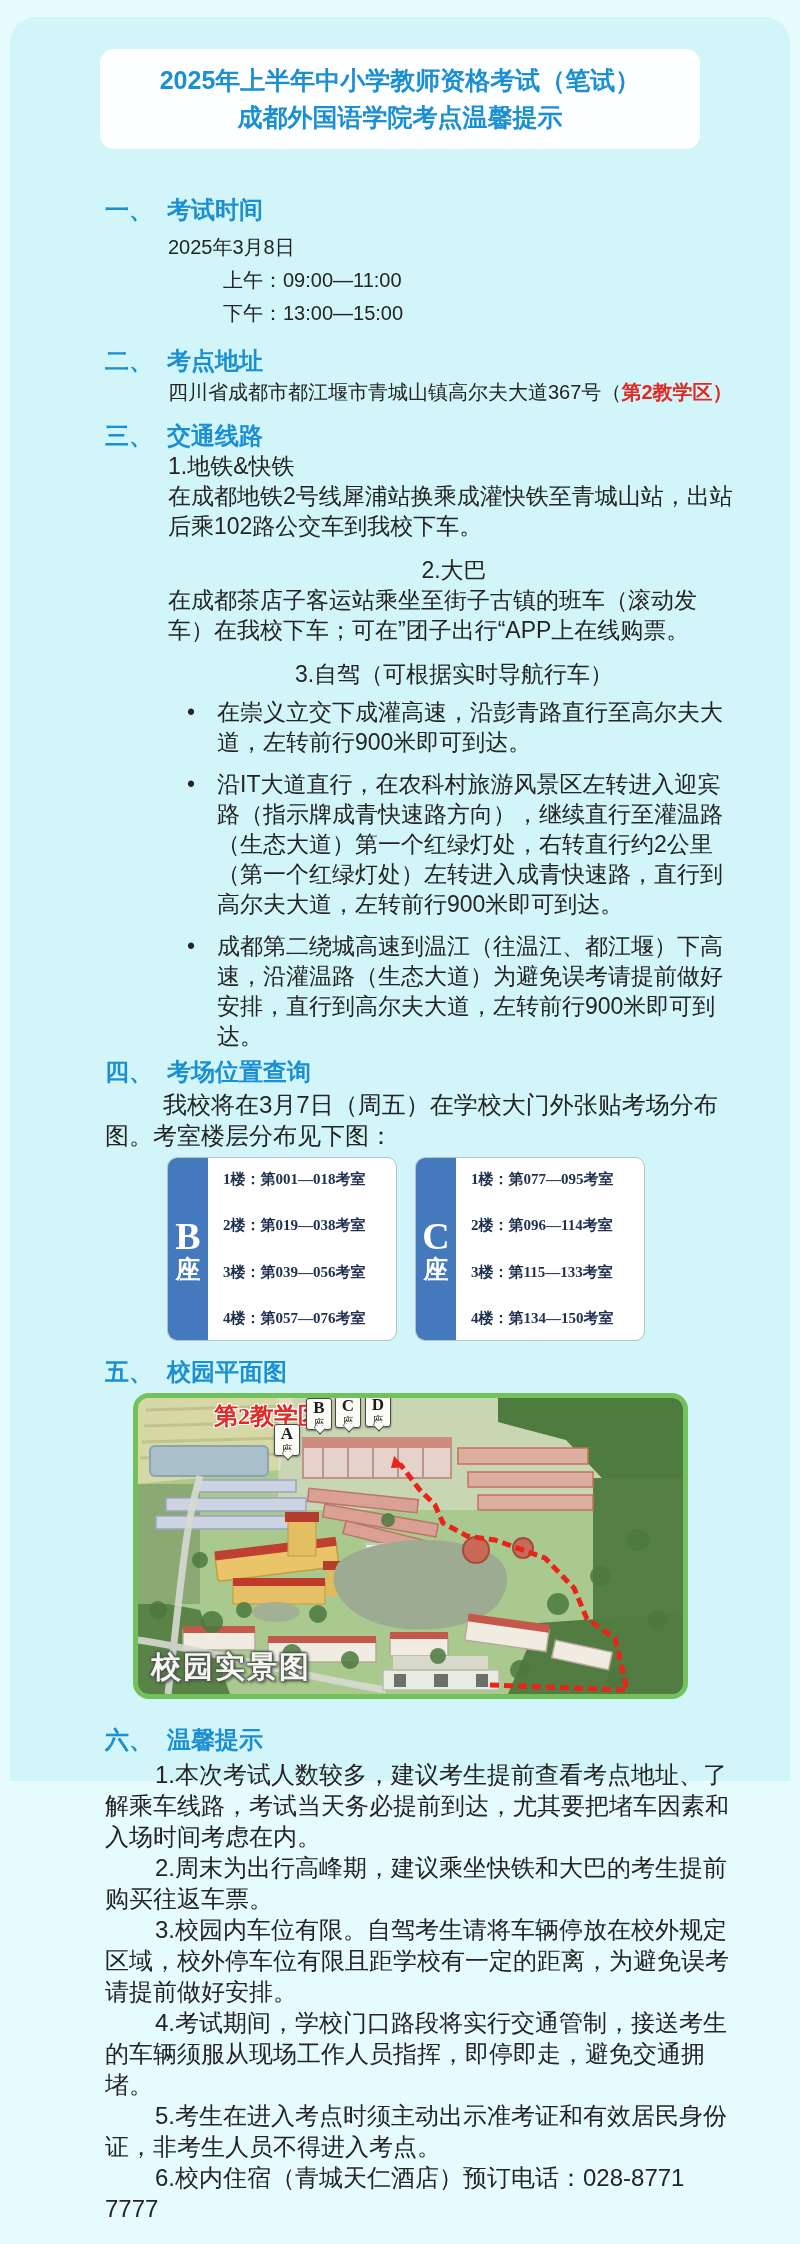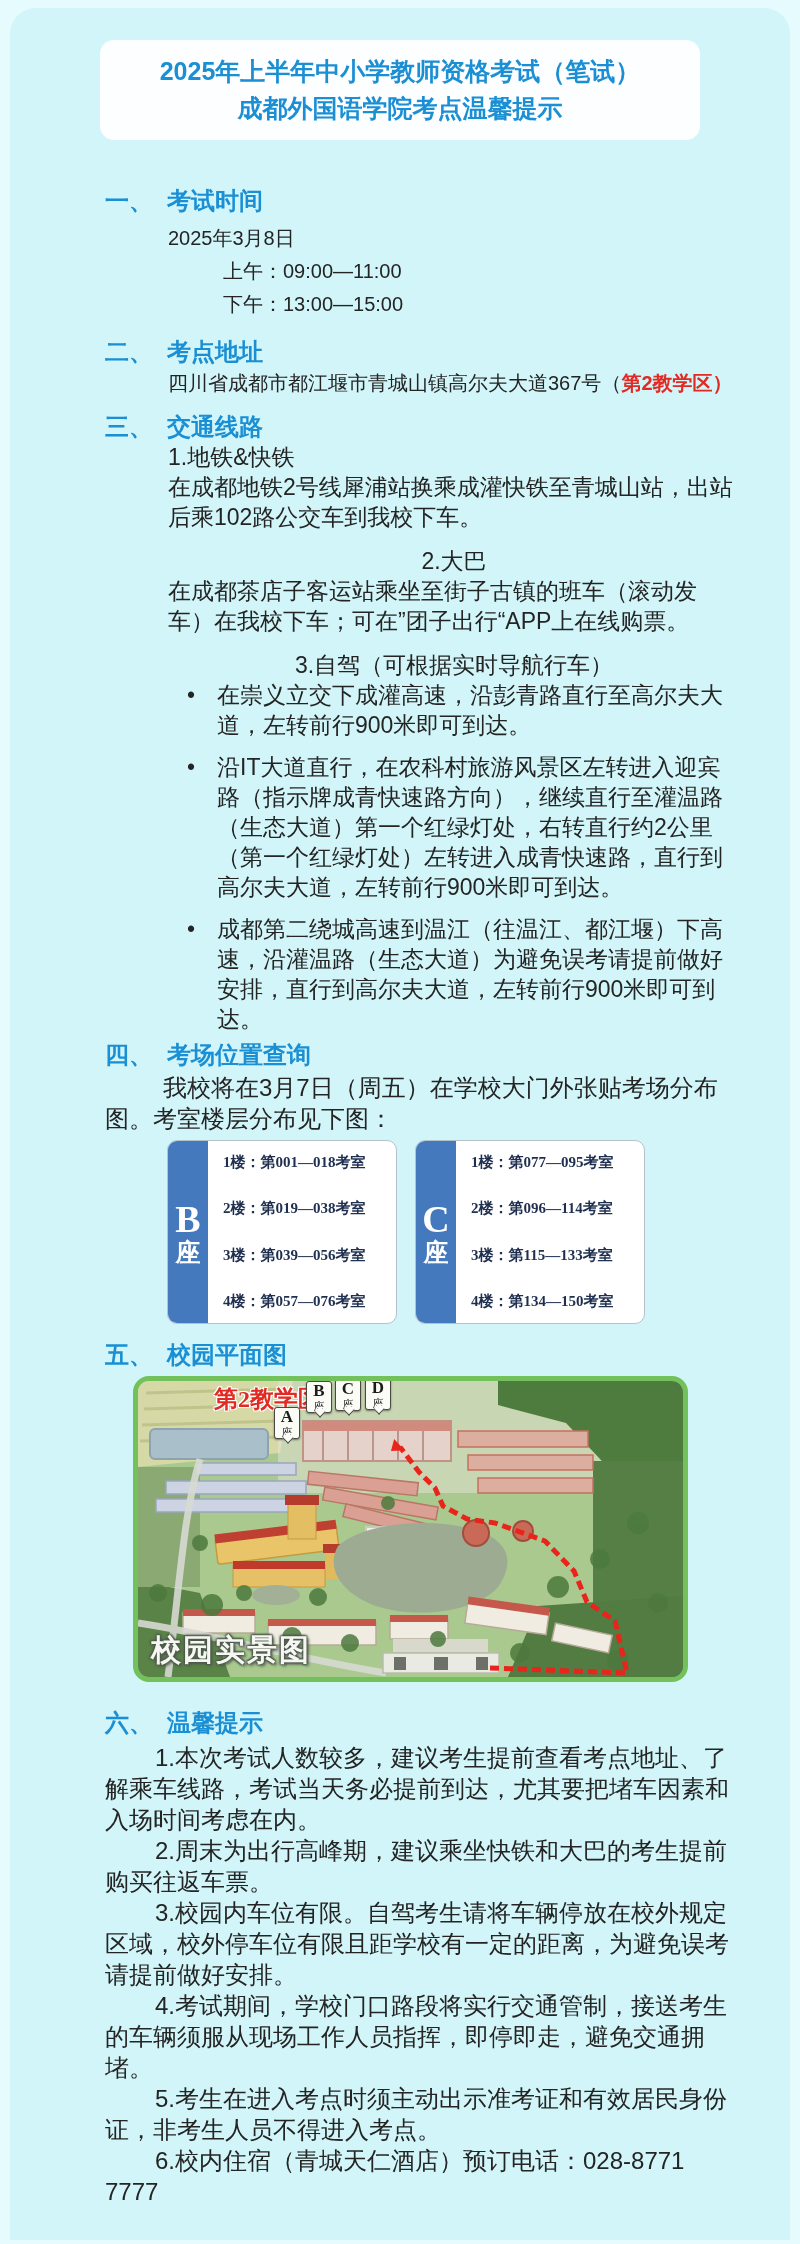--- a/index.html
+++ b/index.html
@@ -3,21 +3,21 @@
 <meta charset="utf-8">
 <style>
   html,body{margin:0;padding:0;}
   body{
     width:800px;height:2244px;overflow:hidden;position:relative;
     background:#e6fbfd;
     font-family:"Liberation Sans","DejaVu Sans",sans-serif;
     color:#242424;
   }
   .canvas{
-    position:absolute;left:10px;top:8px;width:780px;height:2232px;
+    position:absolute;left:10px;top:17px;width:780px;height:1764px;
     background:#d1f5f8;border-radius:26px 26px 0 0;
   }
   
   .header-card{
     width:600px;margin:32px 0 0 90px;background:#fdfeff;border-radius:14px;
     padding:13px 0;text-align:center;
     color:#1b8fd4;font-weight:bold;font-size:25px;line-height:37px;
   }
   
   .content{padding:0 50px 0 95px;}
@@ -25,21 +25,21 @@
   .sec-num{width:62px;flex:0 0 62px;}
   .ind1{margin-left:63px;}
   .times{margin-left:118px;}
   .body24{font-size:20px;line-height:33px;}
   .red{color:#e02a23;font-weight:bold;}
   .mt46{margin-top:46px;} .mt12{margin-top:12px;}
   .mt6{margin-top:6px;} .mt16{margin-top:16px;} .mt26{margin-top:26px;}
   
   .sub{margin-left:63px;font-size:23px;line-height:30px;}
   .gap14{margin-top:14px;text-align:center;}
-  .bullets{list-style:none;margin:0 0 0 80px;padding:0;font-size:23px;line-height:30px;}
+  .bullets{list-style:none;margin:8px 0 0 80px;padding:0;font-size:23px;line-height:30px;}
   .bullets li{position:relative;padding-left:32px;margin-top:12px;}
   .bullets li:first-child{margin-top:0;}
   .bullets li::before{content:"\2022";position:absolute;left:2px;top:0;}
   
   .intro{font-size:24px;line-height:31px;text-indent:58px;margin:2px 0 0 0;}
   .tables{display:flex;gap:18px;margin:6px 0 0 62px;}
   .btable{width:228px;height:182px;background:#ffffff;border:1px solid #b5c2cb;
     border-radius:10px;display:flex;overflow:hidden;}
   .strip{width:40px;flex:0 0 40px;background:#4479bd;color:#fff;
     font-family:"Liberation Serif","DejaVu Serif",serif;

